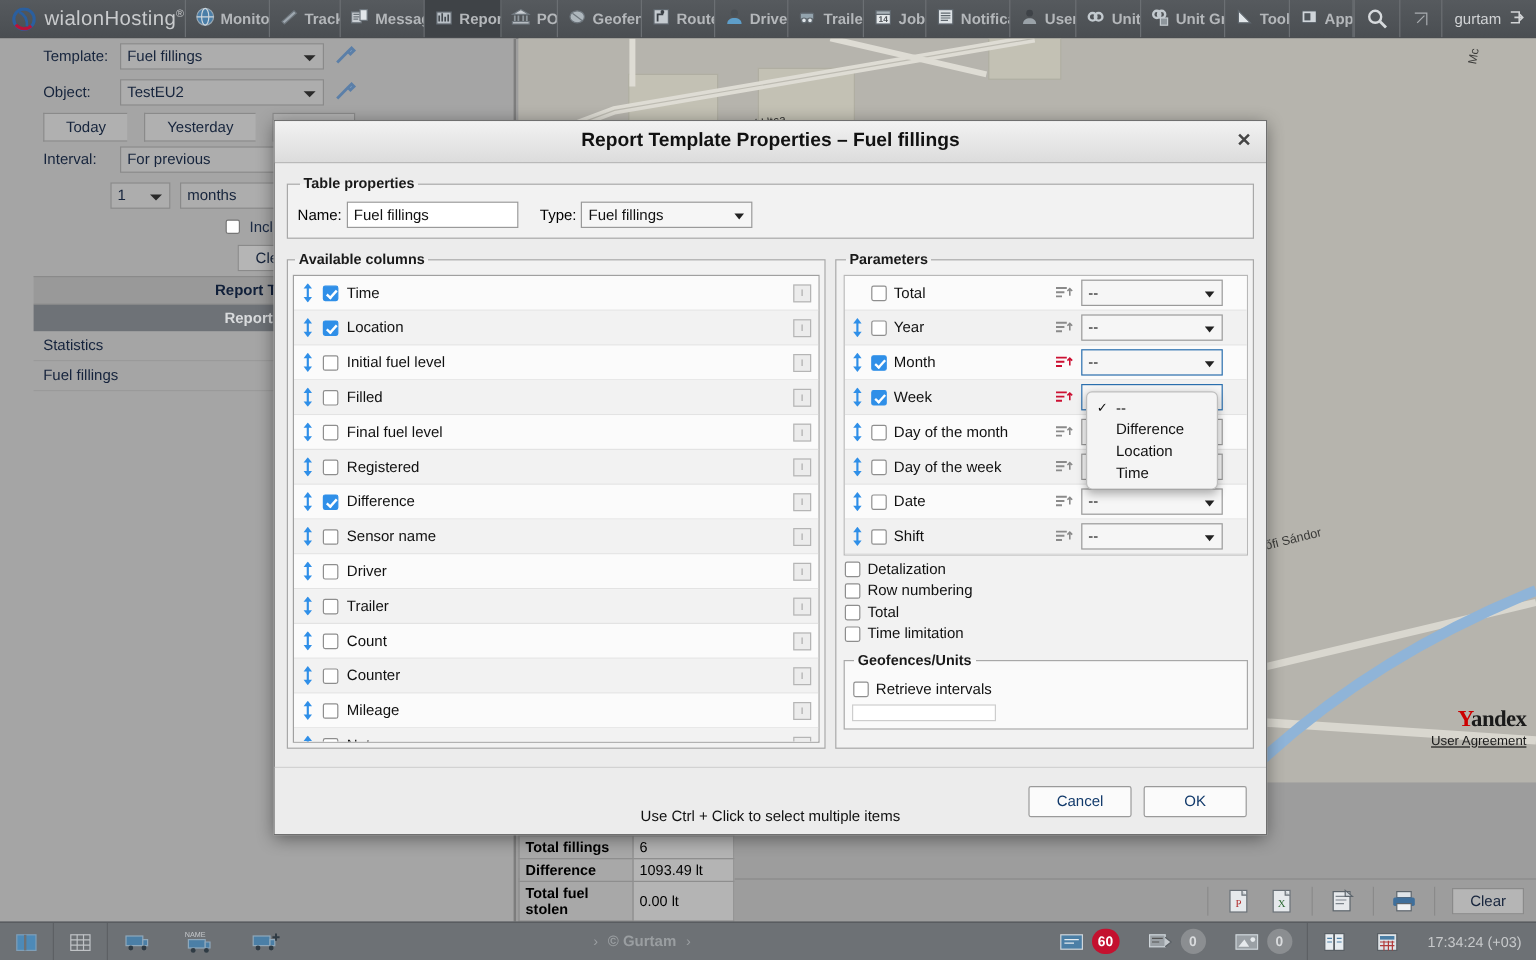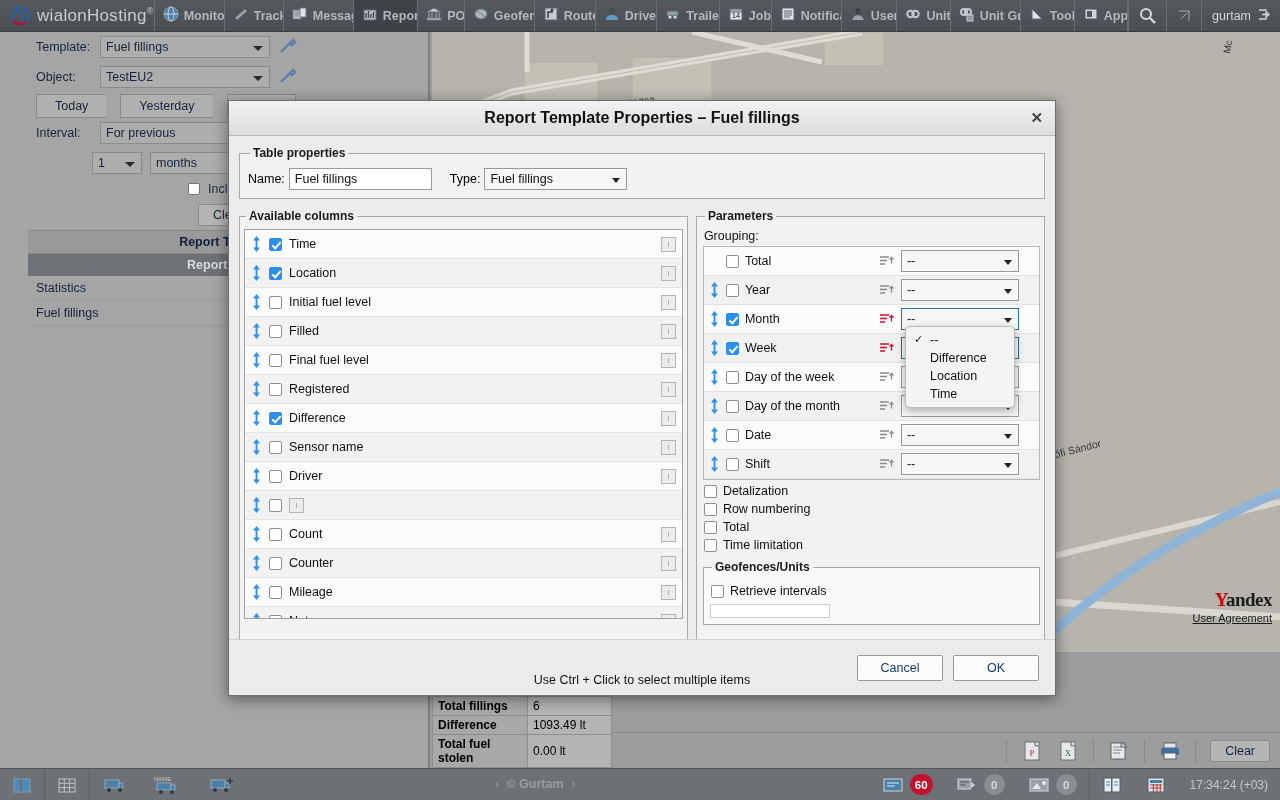--- a/index.html
+++ b/index.html
@@ -616,20 +616,21 @@
                 <span class="lbl">Driver</span>
                 <span class="sq-btn">I</span>
               </div>
               <div class="lrow">
                 <svg class="arrows" viewBox="0 0 11 16">
                   <path d="M5.5 0 L9 4.5 H2 Z" fill="#2f8fe8"></path>
                   <path d="M5.5 16 L9 11.5 H2 Z" fill="#2f8fe8"></path>
                   <rect x="4.6" y="3.5" width="1.8" height="9" fill="#2f8fe8"></rect>
                 </svg>
                 <span class="cbx"></span>
+                <span class="lbl">Trailer</span>
                 <span class="sq-btn">I</span>
               </div>
               <div class="lrow">
                 <svg class="arrows" viewBox="0 0 11 16">
                   <path d="M5.5 0 L9 4.5 H2 Z" fill="#2f8fe8"></path>
                   <path d="M5.5 16 L9 11.5 H2 Z" fill="#2f8fe8"></path>
                   <rect x="4.6" y="3.5" width="1.8" height="9" fill="#2f8fe8"></rect>
                 </svg>
                 <span class="cbx"></span>
                 <span class="lbl">Count</span>
@@ -663,21 +664,20 @@
                 </svg>
                 <span class="cbx"></span>
                 <span class="lbl">Notes</span>
                 <span class="sq-btn">I</span>
               </div>
             </div>
         </fieldset>
 
         <fieldset class="grp panel-right" style="padding:6px 4px 4px 6px">
           <legend>Parameters</legend>
-          <div class="grplabel">Grouping:</div>
           <div class="listbox grpbox" style="border:1px solid #b8b8b8" id="grp-list">
               <div class="grow">
                 <span class="arrows"></span>
                 <span class="cbx"></span>
                 <span class="gname">Total</span>
                 <svg class="sorticon" viewBox="0 0 16 12">
                   <path d="M1 2h9M1 5.5h7M1 9h5" stroke="#8a8a8a" stroke-width="1.6" fill="none"></path>
                   <path d="M12.5 8.5 L12.5 2.5 M10.5 4.5 L12.5 2.5 L14.5 4.5" stroke="#8a8a8a" stroke-width="1.3" fill="none"></path>
                 </svg>
                 <span class="selbox gsel"><span>--</span><i class="caret"></i></span>
@@ -724,35 +724,35 @@
                 </svg>
                 <span class="selbox gsel" style="border-color:#2a6fae"><span>--</span><i class="caret"></i></span>
               </div>
               <div class="grow">
                 <svg class="arrows" viewBox="0 0 11 16">
                   <path d="M5.5 0 L9 4.5 H2 Z" fill="#2f8fe8"></path>
                   <path d="M5.5 16 L9 11.5 H2 Z" fill="#2f8fe8"></path>
                   <rect x="4.6" y="3.5" width="1.8" height="9" fill="#2f8fe8"></rect>
                 </svg>
                 <span class="cbx"></span>
-                <span class="gname">Day of the week</span>
+                <span class="gname">Day of the month</span>
                 <svg class="sorticon" viewBox="0 0 16 12">
                   <path d="M1 2h9M1 5.5h7M1 9h5" stroke="#8a8a8a" stroke-width="1.6" fill="none"></path>
                   <path d="M12.5 8.5 L12.5 2.5 M10.5 4.5 L12.5 2.5 L14.5 4.5" stroke="#8a8a8a" stroke-width="1.3" fill="none"></path>
                 </svg>
                 <span class="selbox gsel"><span>--</span><i class="caret"></i></span>
               </div>
               <div class="grow">
                 <svg class="arrows" viewBox="0 0 11 16">
                   <path d="M5.5 0 L9 4.5 H2 Z" fill="#2f8fe8"></path>
                   <path d="M5.5 16 L9 11.5 H2 Z" fill="#2f8fe8"></path>
                   <rect x="4.6" y="3.5" width="1.8" height="9" fill="#2f8fe8"></rect>
                 </svg>
                 <span class="cbx"></span>
-                <span class="gname">Day of the month</span>
+                <span class="gname">Day of the week</span>
                 <svg class="sorticon" viewBox="0 0 16 12">
                   <path d="M1 2h9M1 5.5h7M1 9h5" stroke="#8a8a8a" stroke-width="1.6" fill="none"></path>
                   <path d="M12.5 8.5 L12.5 2.5 M10.5 4.5 L12.5 2.5 L14.5 4.5" stroke="#8a8a8a" stroke-width="1.3" fill="none"></path>
                 </svg>
                 <span class="selbox gsel"><span>--</span><i class="caret"></i></span>
               </div>
               <div class="grow">
                 <svg class="arrows" viewBox="0 0 11 16">
                   <path d="M5.5 0 L9 4.5 H2 Z" fill="#2f8fe8"></path>
                   <path d="M5.5 16 L9 11.5 H2 Z" fill="#2f8fe8"></path>

